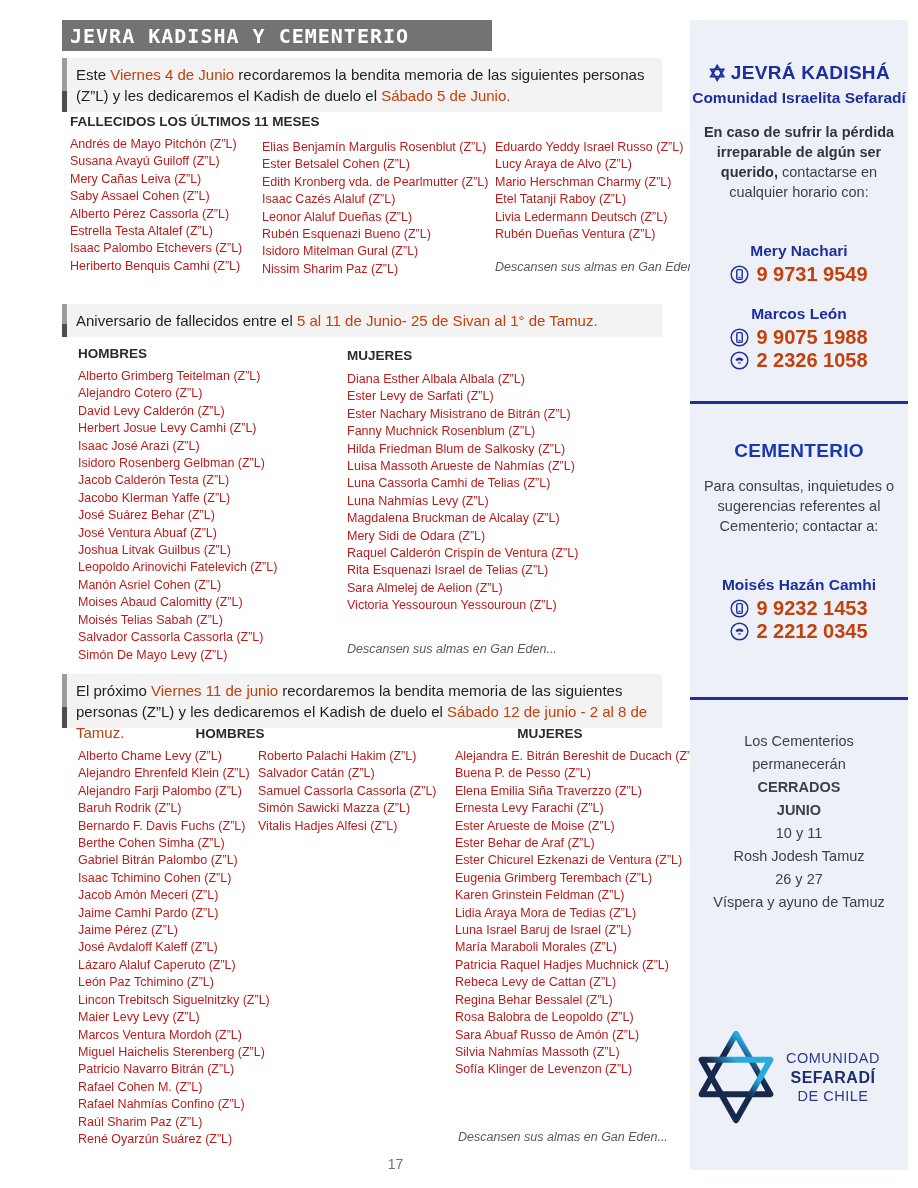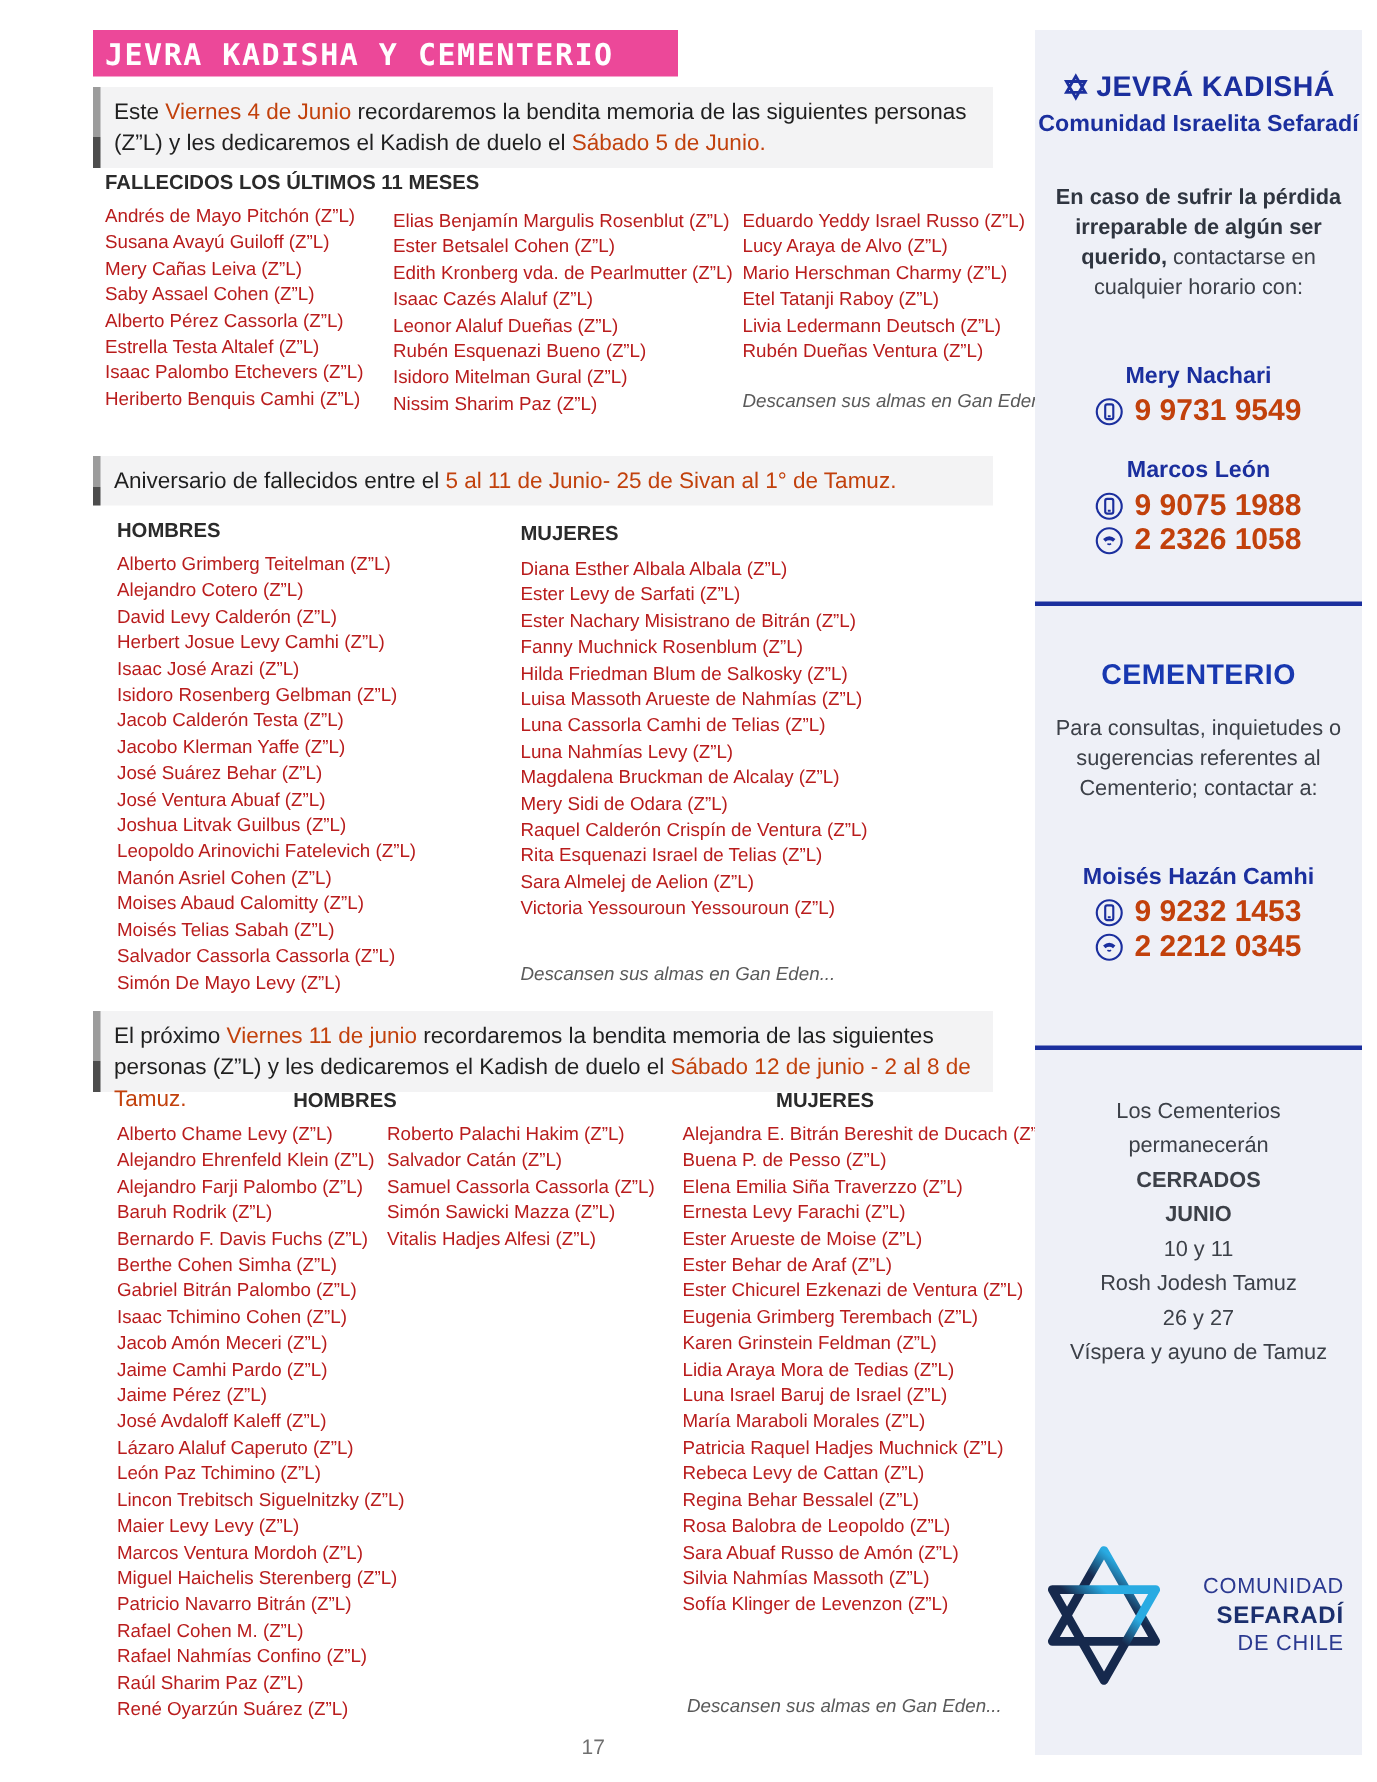--- a/index.html
+++ b/index.html
@@ -1,21 +1,21 @@
 <!DOCTYPE html>
 <html><head>
 <meta charset="utf-8">
 <style>
   html,body{margin:0;padding:0;background:#ffffff;}
   .page{position:relative;width:918px;height:1188px;background:#ffffff;
         font-family:"Liberation Sans", sans-serif;overflow:hidden;}
 
   
-  .title-bar{position:absolute;left:62px;top:20px;width:390px;height:31px;
-             background:#ec4899;color:#ffffff;display:flex;align-items:center;
+  .title-bar{position:absolute;left:62px;top:20px;width:430px;height:31px;
+             background:#737373;color:#ffffff;display:flex;align-items:center;
              font-family:"DejaVu Sans Mono", monospace;font-weight:bold;
              font-size:20px;letter-spacing:1px;padding-left:8px;box-sizing:border-box;}
   .intro-box{position:absolute;left:62px;width:600px;background:#f3f3f4;
              font-size:15px;color:#1f1f1f;line-height:21px;
              padding:6px 14px 6px 14px;box-sizing:border-box;}
   .intro-box .bar{position:absolute;left:0;top:0;width:5px;height:100%;
                   background:linear-gradient(#9c9c9c 0 62%,#4d4d4d 62% 100%);}
   .intro-box .blue{color:#c2410c;}
   .box1{top:58px;height:54px;}
   .box2{top:304px;height:33px;}
@@ -27,35 +27,35 @@
   .names{position:absolute;font-size:12.5px;line-height:17.4px;color:#b91c1c;white-space:nowrap;}
   .footer-note{position:absolute;font-size:12.5px;font-style:italic;color:#5a5a5a;}
 
   .page-num{position:absolute;left:0;top:1156px;width:791px;text-align:center;
             font-size:14px;color:#6f6f6f;}
 
   
   .sidebar{position:absolute;left:690px;top:20px;width:218px;height:1150px;
            background:#eef0f7;}
   .sb{position:absolute;left:0;width:100%;box-sizing:border-box;text-align:center;}
-  .org-title{font-size:19px;font-weight:bold;color:#1b2f9e;letter-spacing:.3px;}
+  .org-title{font-size:19px;font-weight:bold;color:#1b2f9e;letter-spacing:.3px;margin-top:15px;}
   .org-title .star{font-size:22px;vertical-align:-2px;margin-right:4px;}
   .org-sub{font-size:15.5px;font-weight:bold;color:#1b2f9e;margin-top:2px;}
   .sb-par{font-size:14.5px;line-height:20px;color:#3c4048;padding:0 2px;}
   .sb-par .b{font-weight:bold;color:#2f3540;}
   .contact-name{font-size:15.5px;font-weight:bold;color:#1b2f9e;margin-bottom:3px;}
   .phone-row{display:flex;align-items:center;justify-content:center;gap:7px;
              font-size:20px;font-weight:bold;color:#c2410c;line-height:23px;}
   .phone-row svg{flex:0 0 auto;}
   .divider{position:absolute;left:0;width:100%;height:3px;background:#1b2f9e;}
   .cem-title{font-size:19px;font-weight:bold;color:#1838b0;letter-spacing:.3px;}
   .closed-block div{font-size:14.5px;line-height:23px;color:#3c4048;}
   .closed-block .b{font-weight:bold;}
   .logo{position:absolute;left:4px;display:flex;align-items:center;}
-  .logo-text{margin-left:24px;text-align:right;}
+  .logo-text{margin-left:8px;text-align:center;}
   .logo-text div{line-height:19px;}
   .lg1,.lg3{font-size:14.5px;color:#2b3990;letter-spacing:.5px;}
   .lg2{font-size:16px;font-weight:bold;color:#1b2f6e;letter-spacing:.5px;}
 </style>
 </head>
 <body>
 
 <div class="page">
 
   <div class="title-bar">

